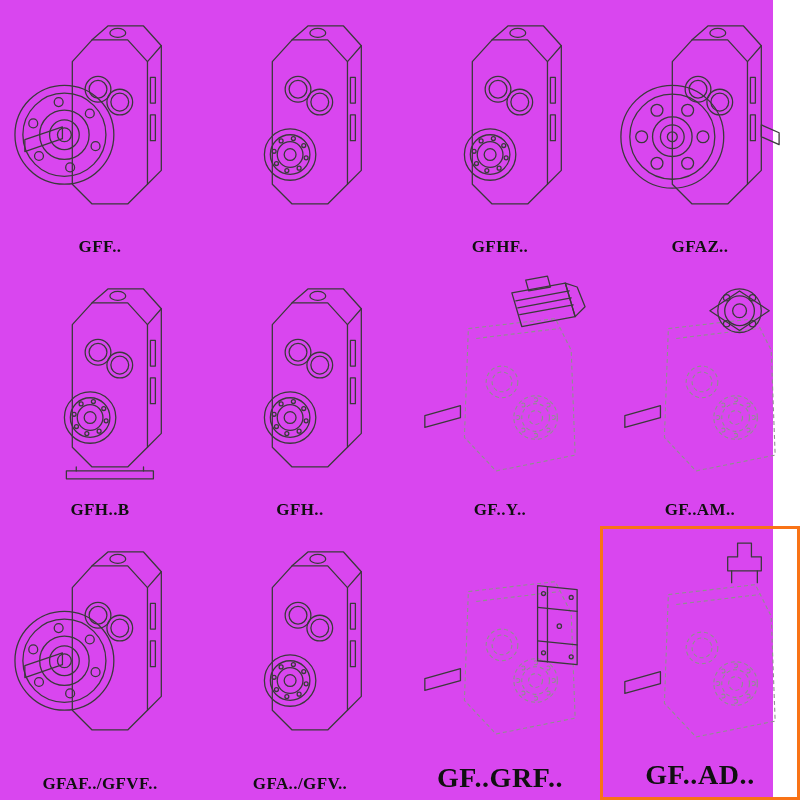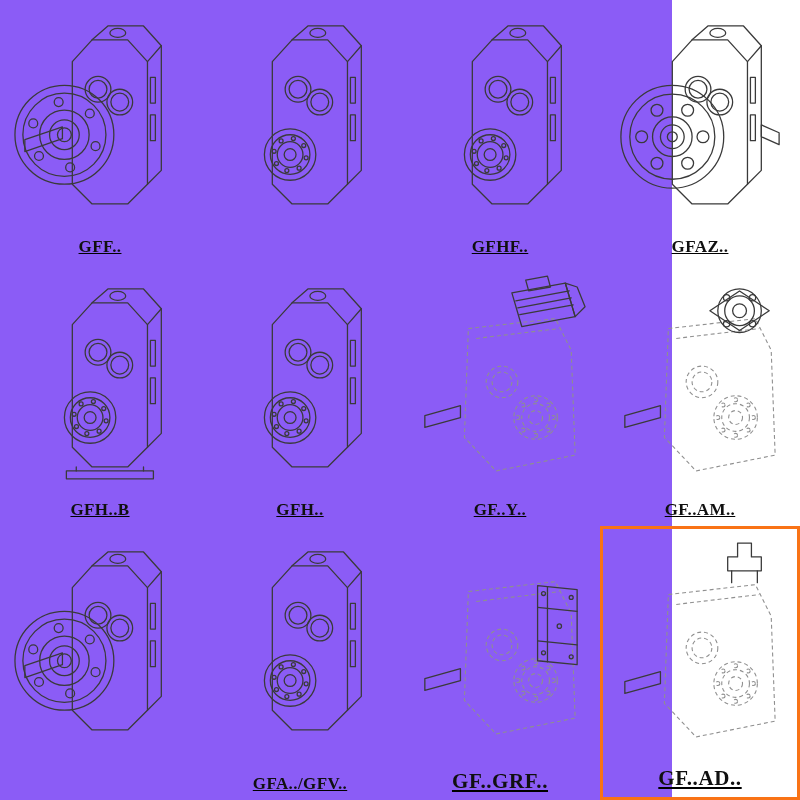--- a/index.html
+++ b/index.html
@@ -1,21 +1,21 @@
 <!DOCTYPE html>
 <html><head>
 <meta charset="utf-8">
 <style>
   html,body{margin:0;padding:0;background:#fff;}
   body{width:800px;height:800px;overflow:hidden;font-family:"Liberation Serif","DejaVu Serif",serif;}
-  .page{width:672px;height:800px;display:grid;grid-template-columns:repeat(4,200px);grid-template-rows:263px 263px 274px;background:#8b5cf6;text-decoration:underline;}
+  .page{width:773px;height:800px;display:grid;grid-template-columns:repeat(4,200px);grid-template-rows:263px 263px 274px;background:#d946ef;}
   figure.cell{margin:0;box-sizing:border-box;display:flex;flex-direction:column;align-items:center;justify-content:space-between;padding:4px 2px 2px;}
   .art{width:178px;height:218px;display:block;}
   .label{font-weight:700;font-size:17px;letter-spacing:.4px;color:#101010;white-space:nowrap;padding:0 0 4px;}
-  .big .label{font-size:21px;letter-spacing:.6px;}
+  .big .label{font-size:28px;letter-spacing:.6px;}
   .framed{border:3px solid #f97316;}
 </style>
 </head>
 <body>
 
 <div class="page">
 
   <figure class="cell">
     <svg class="art" viewBox="0 0 180 220" aria-hidden="true">
         <g fill="none" stroke="#3a3a3a" stroke-width="1.3" stroke-linejoin="round" stroke-linecap="round">
@@ -284,20 +284,21 @@
           <circle cx="54" cy="132" r="7"></circle>
           <circle cx="85.5" cy="143.5" r="4.5"></circle>
           <circle cx="59.8" cy="165.0" r="4.5"></circle>
           <circle cx="28.3" cy="153.5" r="4.5"></circle>
           <circle cx="22.5" cy="120.5" r="4.5"></circle>
           <circle cx="48.2" cy="99.0" r="4.5"></circle>
           <circle cx="79.7" cy="110.5" r="4.5"></circle>
           <polygon points="52,124 52,136 14,149 14,137"></polygon>
         </g>
       </svg>
+    <figcaption class="label">GFAF../GFVF..</figcaption>
   </figure>
 
   <figure class="cell">
     <svg class="art" viewBox="0 0 180 220" aria-hidden="true">
         <g fill="none" stroke="#3a3a3a" stroke-width="1.3" stroke-linejoin="round" stroke-linecap="round">
           <polygon points="62,58 82,36 118,36 138,58 138,182 118,202 82,202 62,182"></polygon>
           <polyline points="82,36 98,22 134,22 152,42 152,168 138,182"></polyline>
           <line x1="138" y1="58" x2="152" y2="42"></line>
           <ellipse cx="108" cy="29" rx="8" ry="4.5"></ellipse>
           <rect x="141" y="74" width="5" height="26"></rect>

